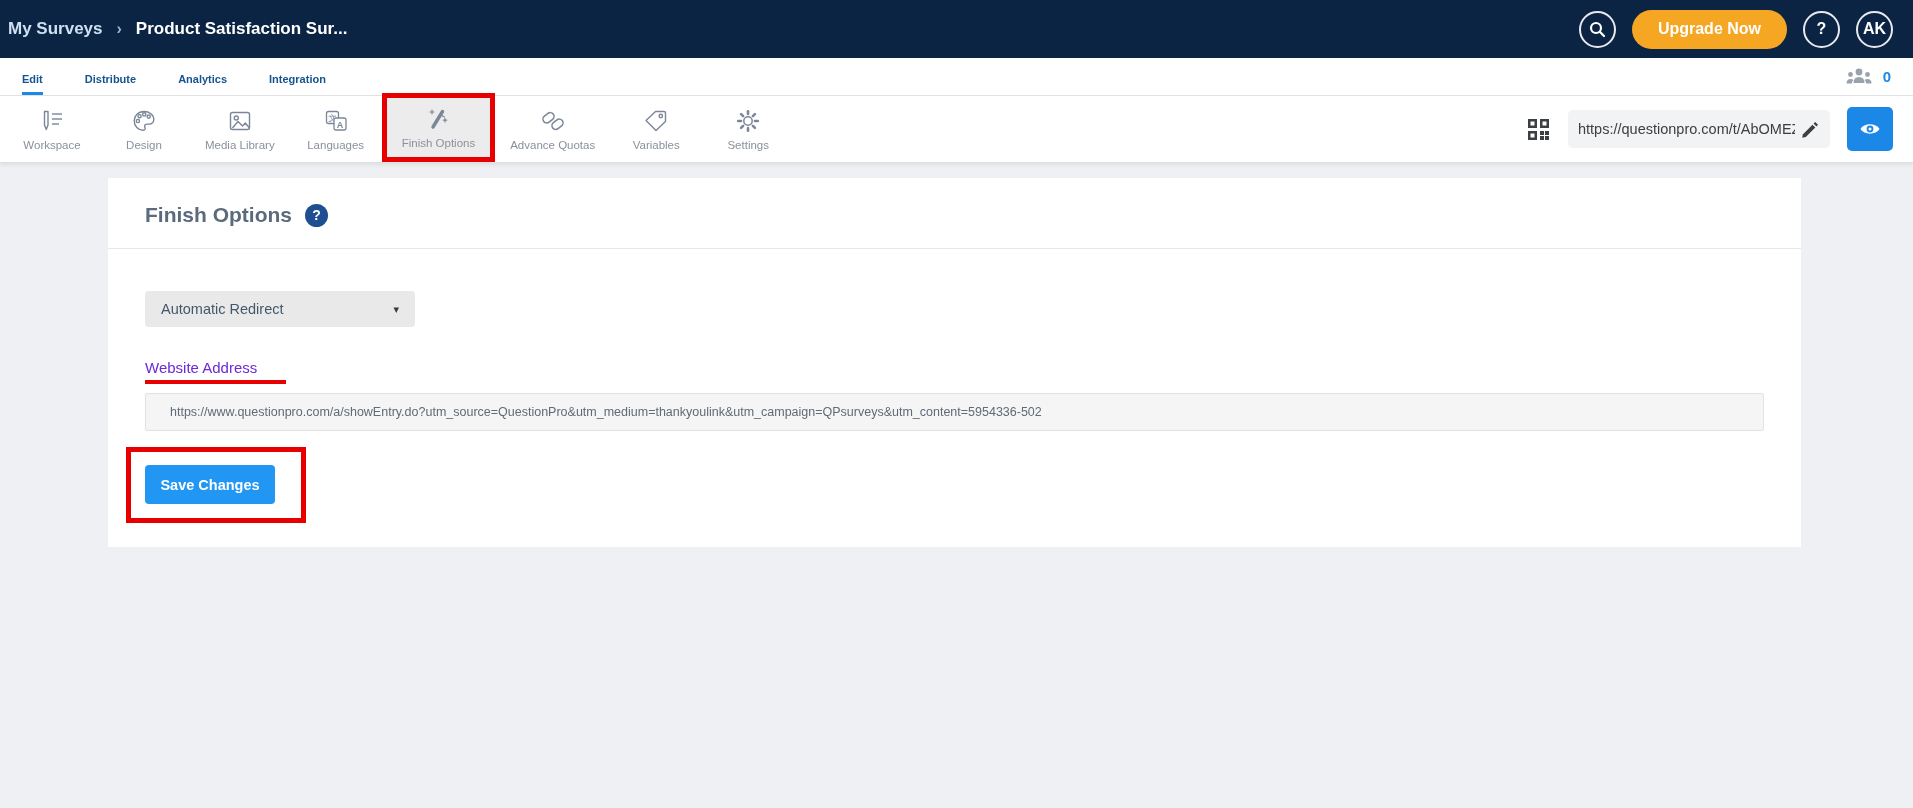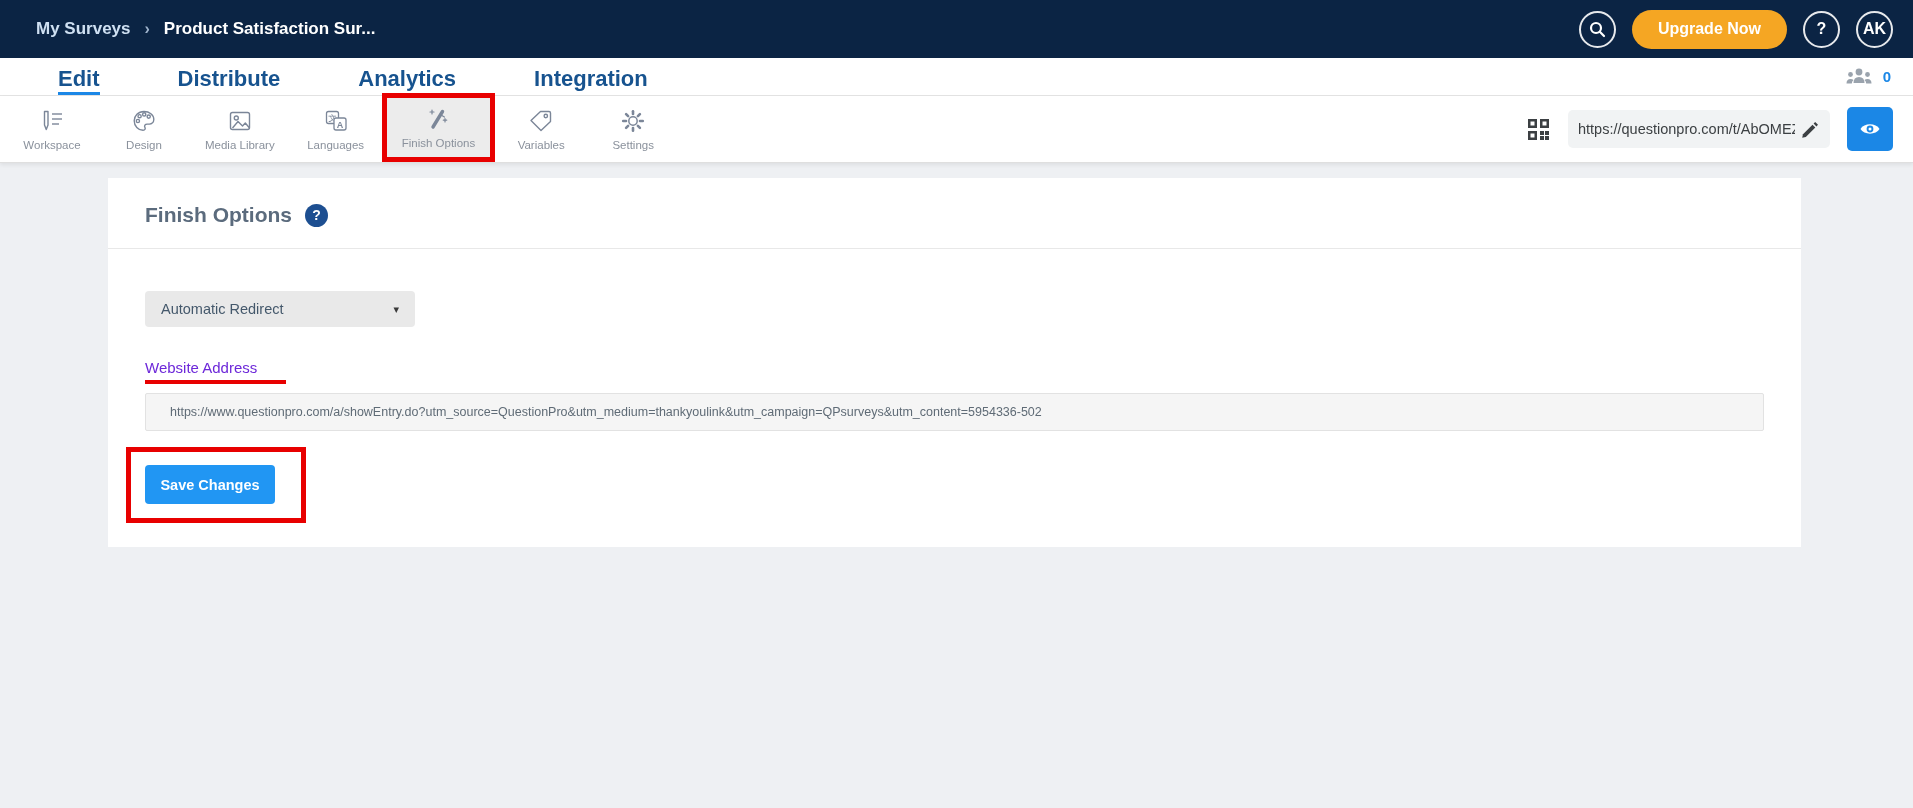--- a/index.html
+++ b/index.html
@@ -9,34 +9,34 @@
     background: #eef0f3;
     display: flex; flex-direction: column;
   }
 
   
   .topbar { height: 58px; background: var(--header-navy); display: flex; align-items: stretch; flex: none; }
   .brand { width: 314px; background: var(--brand-blue); display: flex; align-items: center; padding: 0 20px; cursor: pointer; }
   .brand-logo { flex: none; width: 27px; height: 32px; }
   .brand-label { color: #fff; font-size: 21px; font-weight: 700; margin-left: 13px; letter-spacing: .2px; }
   .brand-caret { margin-left: auto; color: #fff; font-size: 14px; }
-  .breadcrumb { display: flex; align-items: center; margin-left: 36px; gap: 14px; }
+  .breadcrumb { display: flex; align-items: center; margin-left: 8px; gap: 14px; }
   .crumb-parent { color: #cfe0f2; font-size: 17px; font-weight: 600; cursor: pointer; }
   .crumb-sep { color: #9fb3cc; font-size: 16px; font-weight: 700; }
   .crumb-current { color: #fff; font-size: 17px; font-weight: 700; }
   .topbar-right { margin-left: auto; display: flex; align-items: center; gap: 16px; padding-right: 20px; }
   .circle-btn { width: 37px; height: 37px; border: 2px solid rgba(255,255,255,.9); border-radius: 50%;
     display: flex; align-items: center; justify-content: center; color: #fff; font-weight: 700; font-size: 16px; cursor: pointer; flex: none; }
   .upgrade-btn { height: 39px; padding: 0 26px; border: none; border-radius: 20px; background: var(--upgrade-orange);
     color: #fff; font-family: inherit; font-size: 16px; font-weight: 700; cursor: pointer; }
 
   
   .tabs-row { height: 38px; background: #fff; display: flex; align-items: stretch; padding: 0 22px; border-bottom: 1px solid #e4e4e4; flex: none; }
-  .tab { display: flex; align-items: center; margin-right: 42px; font-size: 22px; font-weight: 600;
-    color: var(--tab-blue); cursor: pointer; border-bottom: 3px solid transparent; padding-top: 8px; margin-left: 36px; }
+  .tab { display: flex; align-items: center; margin-right: 42px; font-size: 11px; font-weight: 600;
+    color: var(--tab-blue); cursor: pointer; border-bottom: 3px solid transparent; padding-top: 8px; }
   .tab.active { border-bottom-color: var(--brand-blue); }
   .tabs-right { margin-left: auto; display: flex; align-items: center; gap: 10px; cursor: pointer; }
   .resp-count { color: var(--brand-blue); font-size: 15px; font-weight: 700; }
 
   
   .toolbar { height: 67px; background: #fff; display: flex; align-items: stretch; padding-left: 6px;
     border-bottom: 1px solid #dfdfdf; box-shadow: 0 2px 4px rgba(0,0,0,.07); flex: none; position: relative; z-index: 2; }
   .tool-item { display: flex; flex-direction: column; align-items: center; justify-content: center; gap: 5px;
     padding: 0 15px; min-width: 92px; color: #7b8698; cursor: pointer; }
   .tool-item svg { flex: none; }
@@ -156,20 +156,27 @@
   <div class="tool-item annotated">
     <svg width="26" height="26" viewBox="0 0 26 26" stroke="#7b8698" fill="none" stroke-linecap="round">
       <path d="M17.5 5.5 L8 21" stroke-width="3.4"></path>
       <path d="M15.6 8.8 L19.4 11.1" stroke-width="1.2"></path>
       <path d="M7 4 v4 M5 6 h4" stroke-width="1.2"></path>
       <path d="M20 12.5 v3.4 M18.3 14.2 h3.4" stroke-width="1.2"></path>
     </svg>
     <span class="tool-label">Finish Options</span>
   </div>
 
+  <div class="tool-item">
+    <svg width="26" height="26" viewBox="0 0 26 26" stroke="#7b8698" stroke-width="1.5" fill="none">
+      <rect x="2.5" y="6" width="12" height="7.5" rx="3.75" transform="rotate(-38 8.5 9.75)"></rect>
+      <rect x="11.5" y="12.5" width="12" height="7.5" rx="3.75" transform="rotate(-38 17.5 16.25)"></rect>
+    </svg>
+    <span class="tool-label">Advance Quotas</span>
+  </div>
 
   <div class="tool-item">
     <svg width="26" height="26" viewBox="0 0 26 26" stroke="#7b8698" stroke-width="1.4" fill="none" stroke-linejoin="round">
       <path d="M12.5 3.5 h8.5 a1.5 1.5 0 0 1 1.5 1.5 v8.5 l-9.5 9 l-10-10 z"></path>
       <circle cx="17.8" cy="8" r="1.7"></circle>
     </svg>
     <span class="tool-label">Variables</span>
   </div>
 
   <div class="tool-item">

